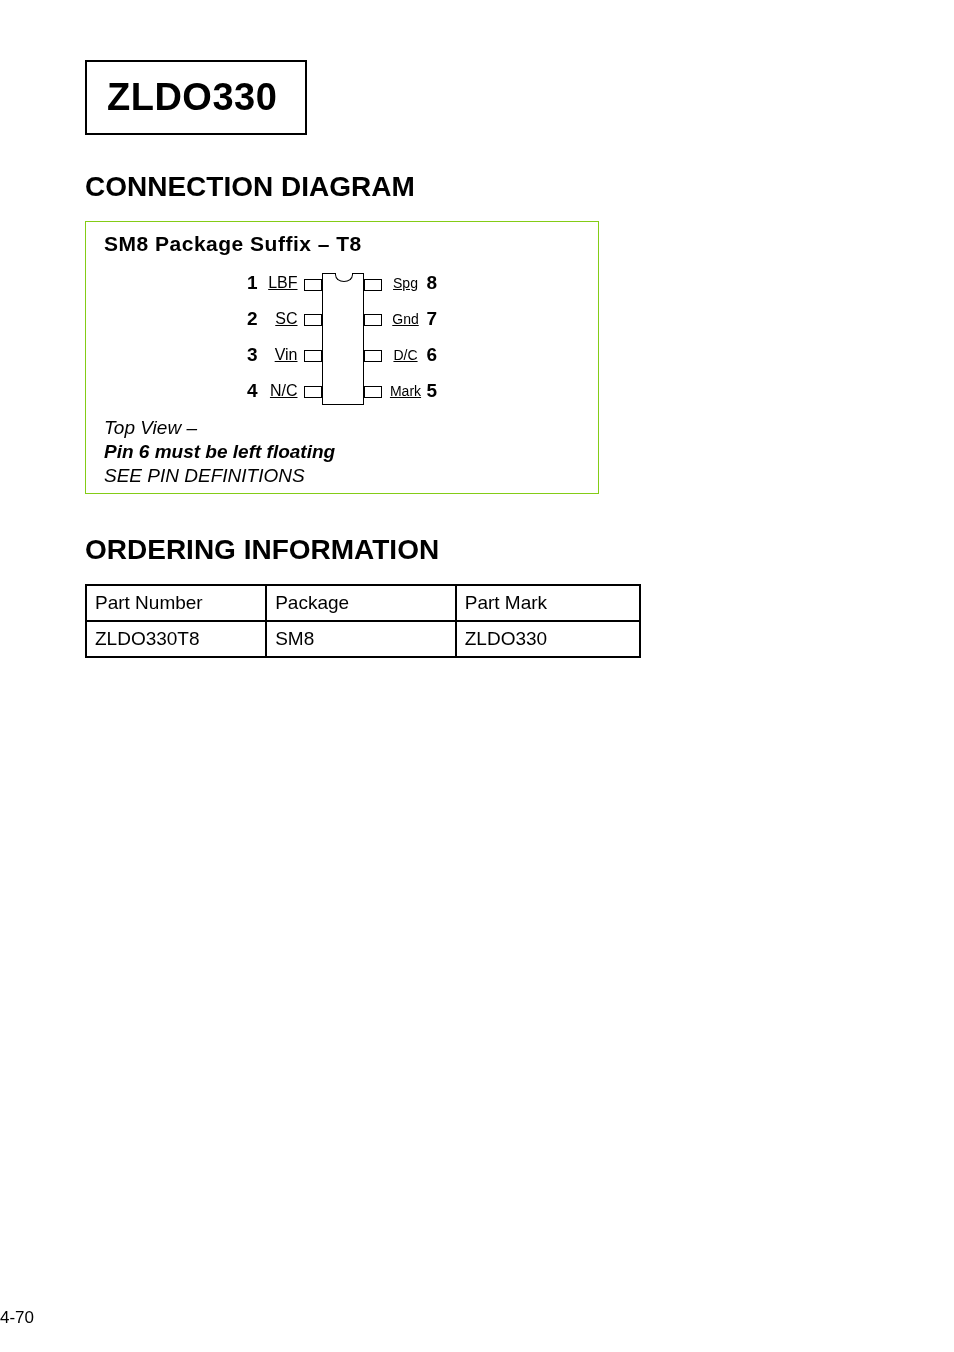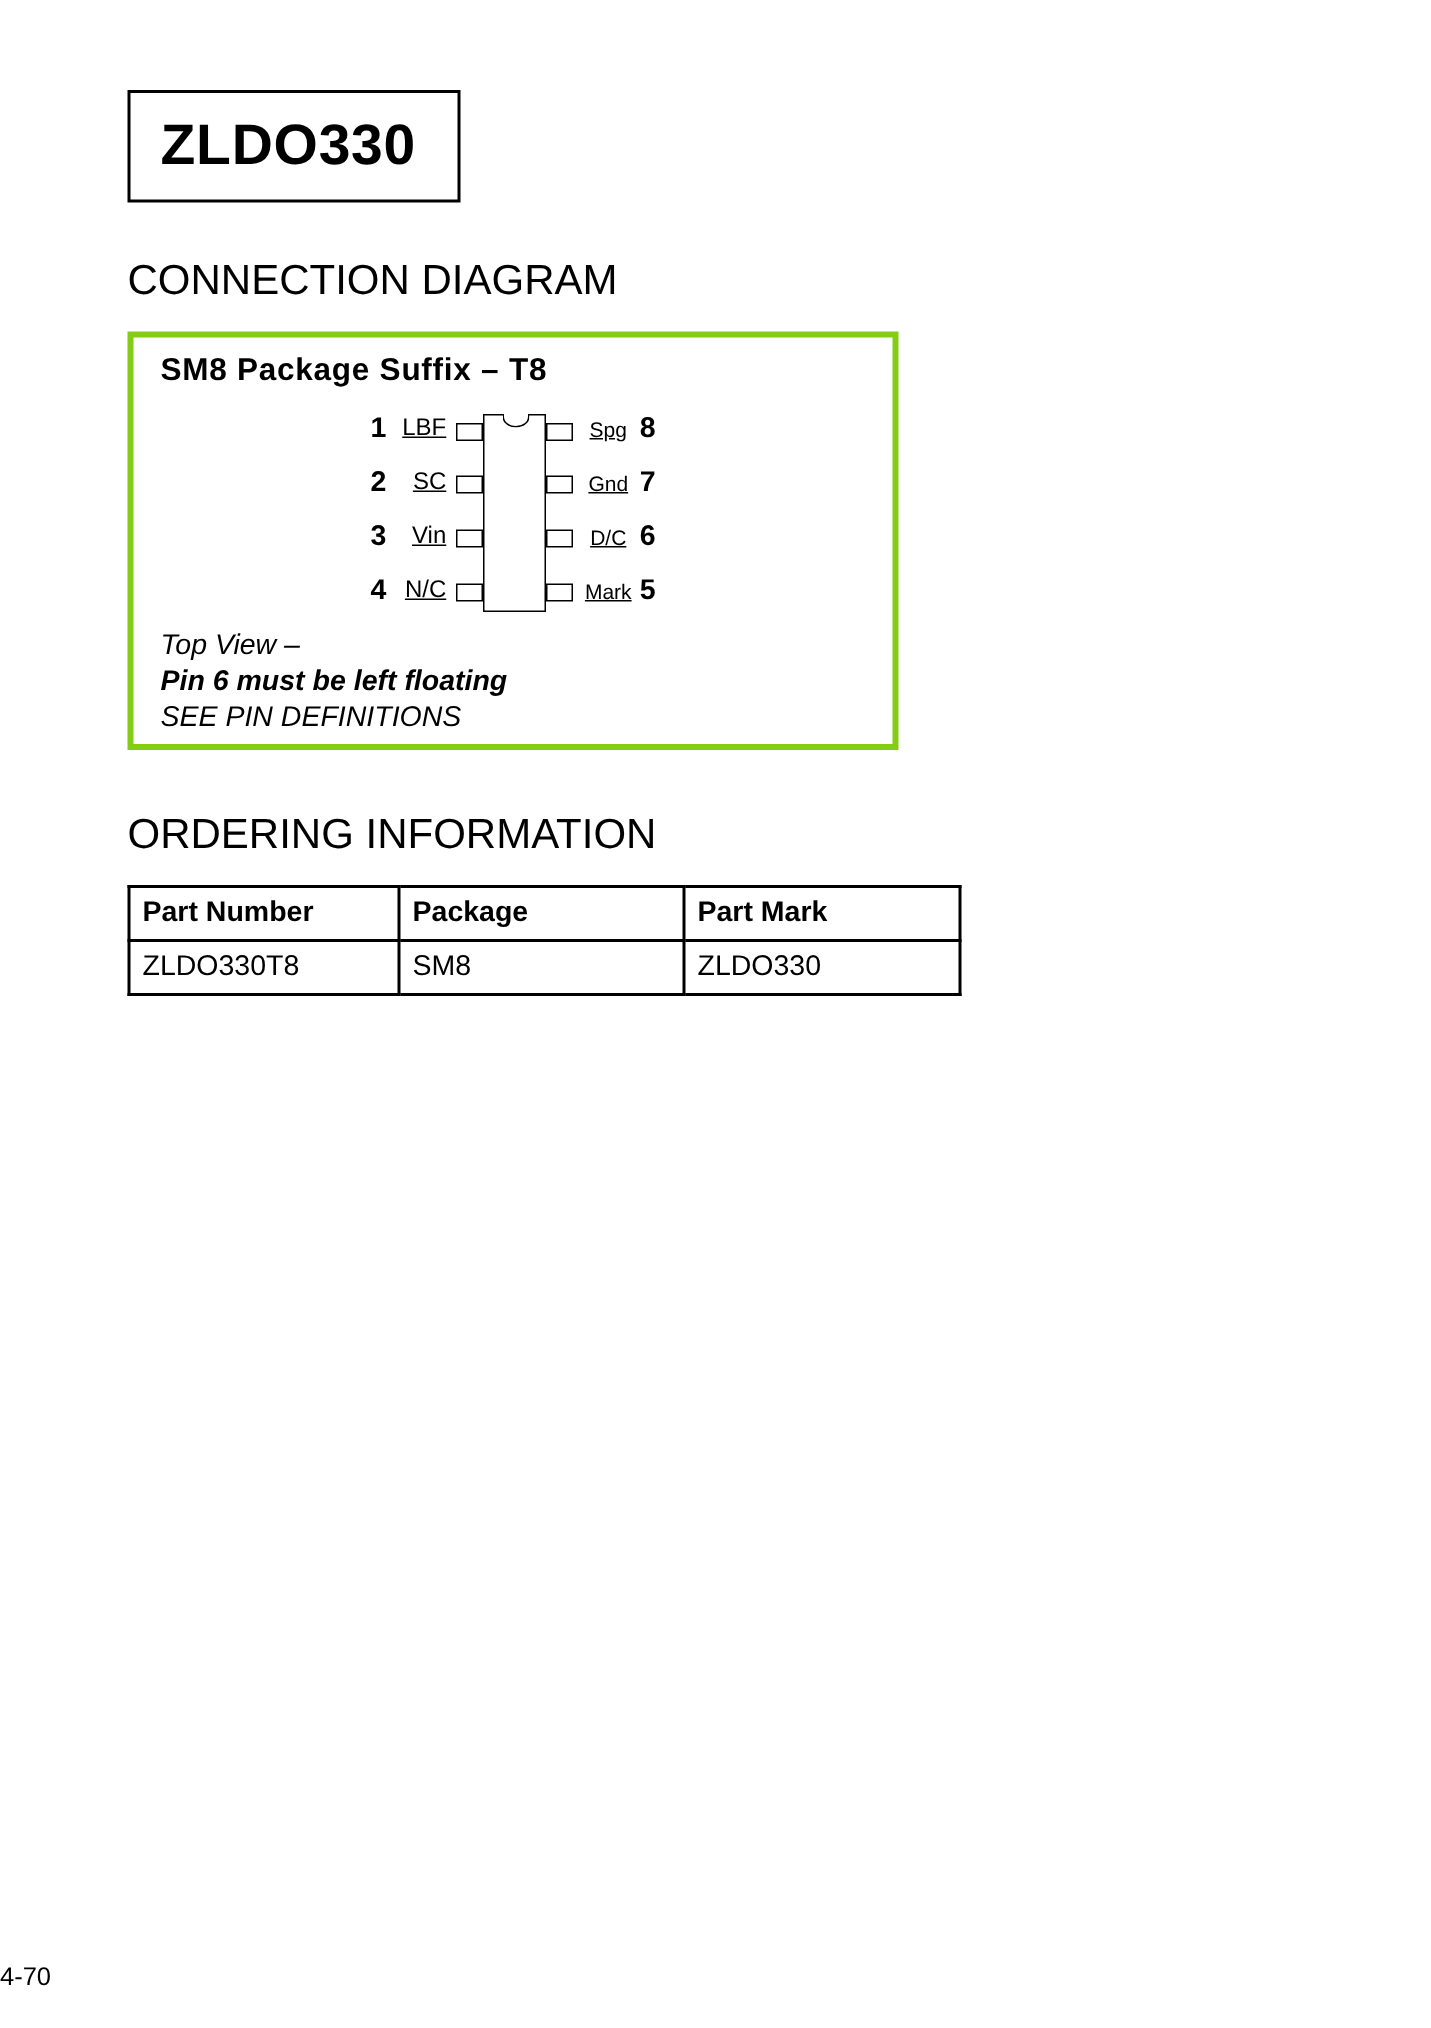--- a/index.html
+++ b/index.html
@@ -23,26 +23,26 @@
     padding: 14px 28px 14px 20px;
     margin-bottom: 36px;
   }
   .title-text {
     font-size: 38px;
     font-weight: bold;
     letter-spacing: 0.5px;
   }
   .section-heading {
     font-size: 28px;
-    font-weight: normal;
+    font-weight: bold;
     margin: 0 0 18px 0;
   }
   
   .conn-box {
-    border: 4px solid #84cc16;
+    border: 1px solid #84cc16;
     width: 514px;
     padding: 10px 18px 6px 18px;
     box-sizing: border-box;
     margin-bottom: 40px;
   }
   .conn-header {
     font-size: 21px;
     font-weight: bold;
     letter-spacing: 0.5px;
   }
@@ -152,21 +152,21 @@
   }
   .order-table th,
   .order-table td {
     border: 2px solid #000;
     padding: 6px 10px 6px 8px;
     text-align: left;
     vertical-align: middle;
     font-size: 19px;
   }
   .order-table th {
-    font-weight: bold;
+    font-weight: normal;
   }
   .order-table .col-pn   { width: 175px; }
   .order-table .col-pkg  { width: 195px; }
   .order-table .col-mark { width: 186px; }
   .page-num {
     position: absolute;
     bottom: 24px;
     left: 0;
     width: 100%;
     font-size: 17px;

